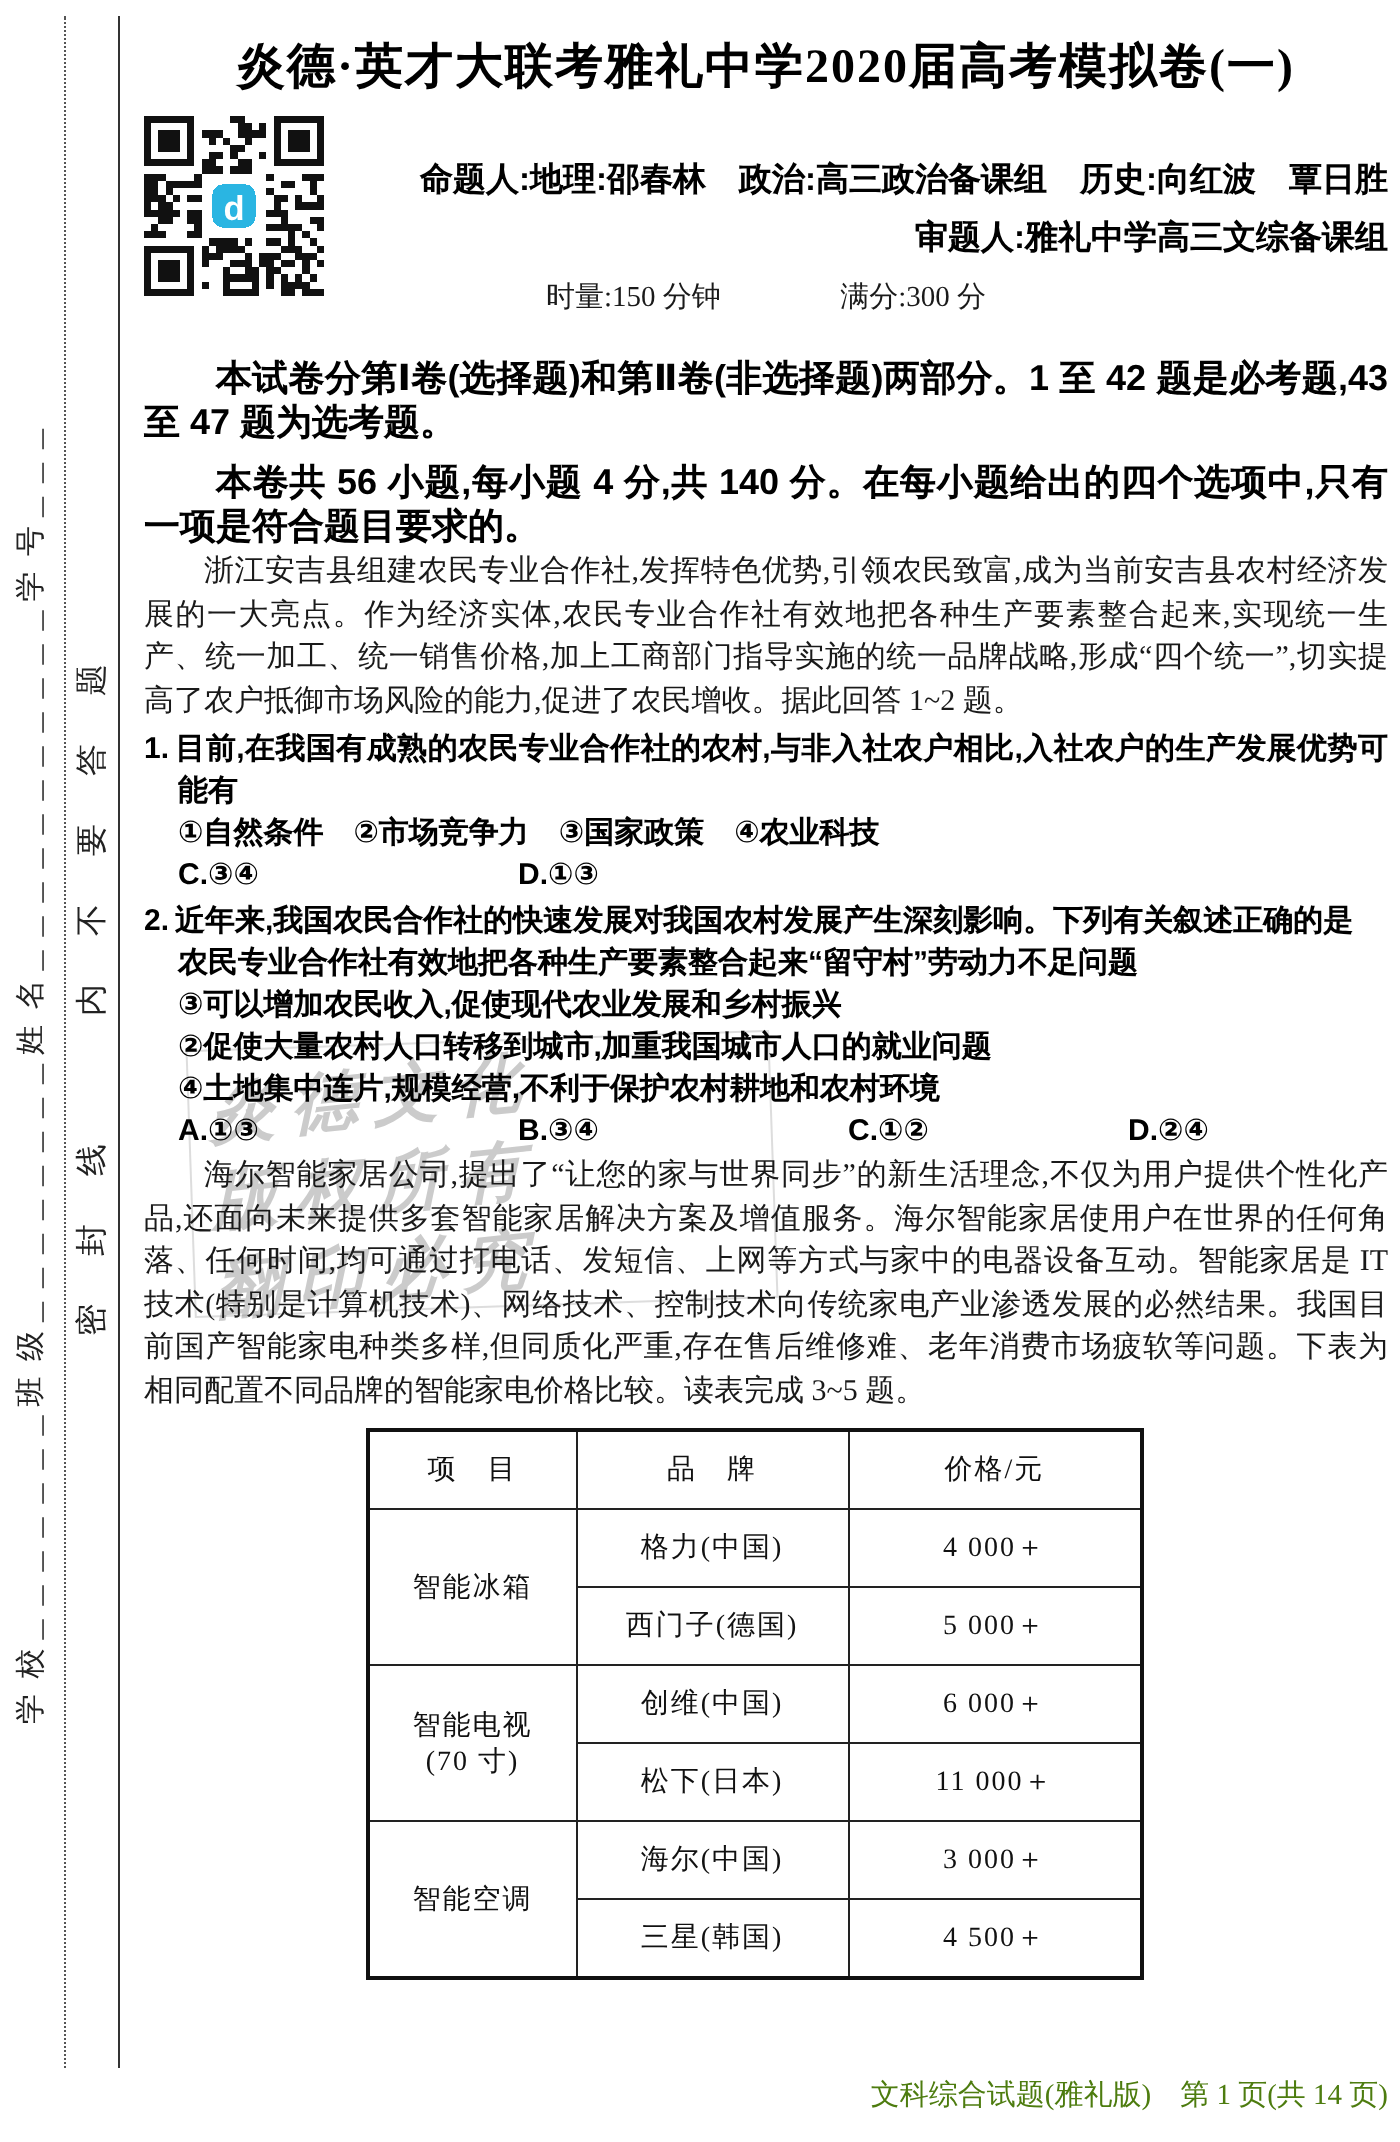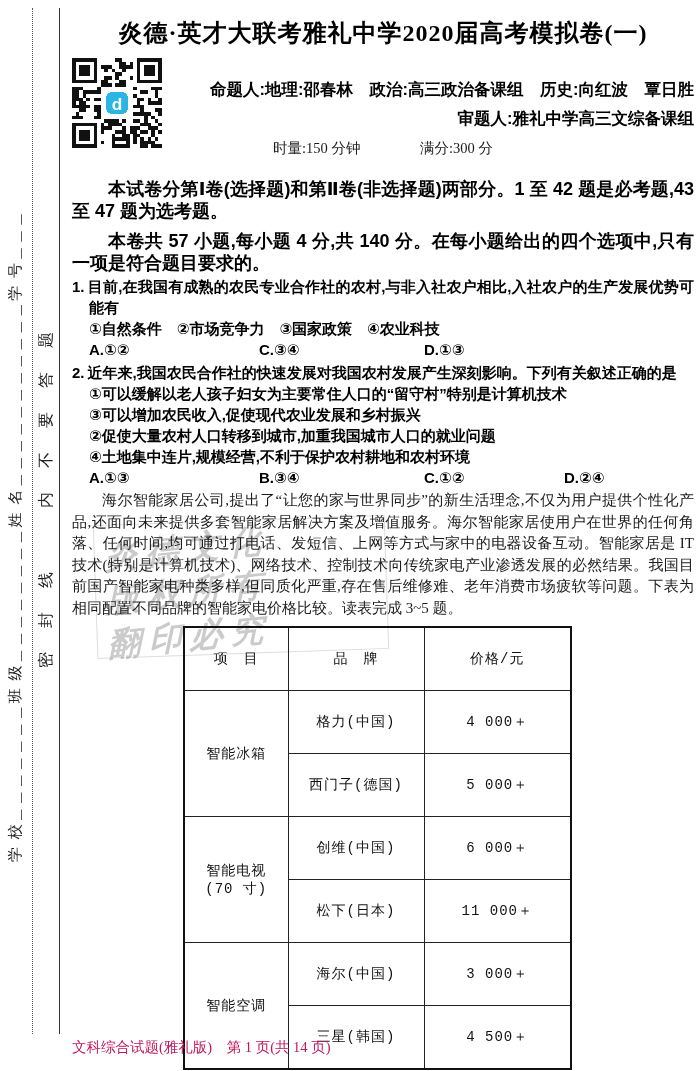--- a/index.html
+++ b/index.html
@@ -81,30 +81,30 @@
   .q-line{padding-left:17px;}
   .choices{display:grid;grid-template-columns:170px 165px 140px auto;padding-left:17px;}
 
   
   .price-table{
     border-collapse:collapse;margin:7px 0 0 111px;
     font-size:14px;color:#111;table-layout:fixed;
   }
   .price-table th,.price-table td{
     border:1px solid #222;text-align:center;vertical-align:middle;
-    height:30px;padding:16px 4px;font-weight:normal;letter-spacing:1px;font-family:Liberation Mono, monospace;
+    height:30px;padding:4px 4px;font-weight:normal;letter-spacing:1px;
   }
   .price-table{border:2px solid #111;}
   .price-table col.c1{width:104px;}
   .price-table col.c2{width:136px;}
   .price-table col.c3{width:147px;}
 
   .footer{
     position:absolute;left:72px;top:1038px;width:622px;z-index:1;
-    text-align:left;font-size:14.5px;color:#be185d;
+    text-align:right;font-size:14.5px;color:#4d7c0f;
   }
 </style>
 </head>
 <body>
 
 <div class="page">
 
   <div>
     <div class="rot outer-fields">学 校＿＿＿＿＿＿＿班 级＿＿＿＿＿＿＿＿姓 名＿＿＿＿＿＿＿＿＿＿＿学 号＿＿＿</div>
     <div class="v-dotted"></div>
@@ -319,40 +319,40 @@
     <div class="bold-line reviewers">审题人:雅礼中学高三文综备课组</div>
 
     <div class="timing">
       <span>时量:150 分钟</span>
       <span>满分:300 分</span>
     </div>
 
     <p class="para indent boldsans intro">本试卷分第Ⅰ卷(选择题)和第Ⅱ卷(非选择题)两部分。1 至 42 题是必考题,43 至 47 题为选考题。</p>
 
 
-    <p class="para indent boldsans instructions">本卷共 57 小题,每小题 4 分,共 140 分。在每小题给出的四个选项中,只有一项是符合题目要求的。</p>
-
+    <p class="para indent boldsans instructions">本卷共 56 小题,每小题 4 分,共 140 分。在每小题给出的四个选项中,只有一项是符合题目要求的。</p>
+
+    <p class="passage">浙江安吉县组建农民专业合作社,发挥特色优势,引领农民致富,成为当前安吉县农村经济发展的一大亮点。作为经济实体,农民专业合作社有效地把各种生产要素整合起来,实现统一生产、统一加工、统一销售价格,加上工商部门指导实施的统一品牌战略,形成“四个统一”,切实提高了农户抵御市场风险的能力,促进了农民增收。据此回答 1~2 题。</p>
 
     <div class="question">
       <div class="q-stem">
         <span class="q-num">1.</span><span>目前,在我国有成熟的农民专业合作社的农村,与非入社农户相比,入社农户的生产发展优势可能有</span>
       </div>
       <div class="q-line">①自然条件　②市场竞争力　③国家政策　④农业科技</div>
       <div class="choices">
-        <span>A.①②</span>
         <span>C.③④</span>
         <span>D.①③</span>
       </div>
     </div>
 
     <div class="question">
       <div class="q-stem">
         <span class="q-num">2.</span><span>近年来,我国农民合作社的快速发展对我国农村发展产生深刻影响。下列有关叙述正确的是</span>
       </div>
-      <div class="q-line">①可以缓解以老人孩子妇女为主要常住人口的“留守村”特别是计算机技术</div>
+      <div class="q-line">农民专业合作社有效地把各种生产要素整合起来“留守村”劳动力不足问题</div>
       <div class="q-line">③可以增加农民收入,促使现代农业发展和乡村振兴</div>
       <div class="q-line">②促使大量农村人口转移到城市,加重我国城市人口的就业问题</div>
       <div class="q-line">④土地集中连片,规模经营,不利于保护农村耕地和农村环境</div>
       <div class="choices">
         <span>A.①③</span>
         <span>B.③④</span>
         <span>C.①②</span>
         <span>D.②④</span>
       </div>
     </div>

